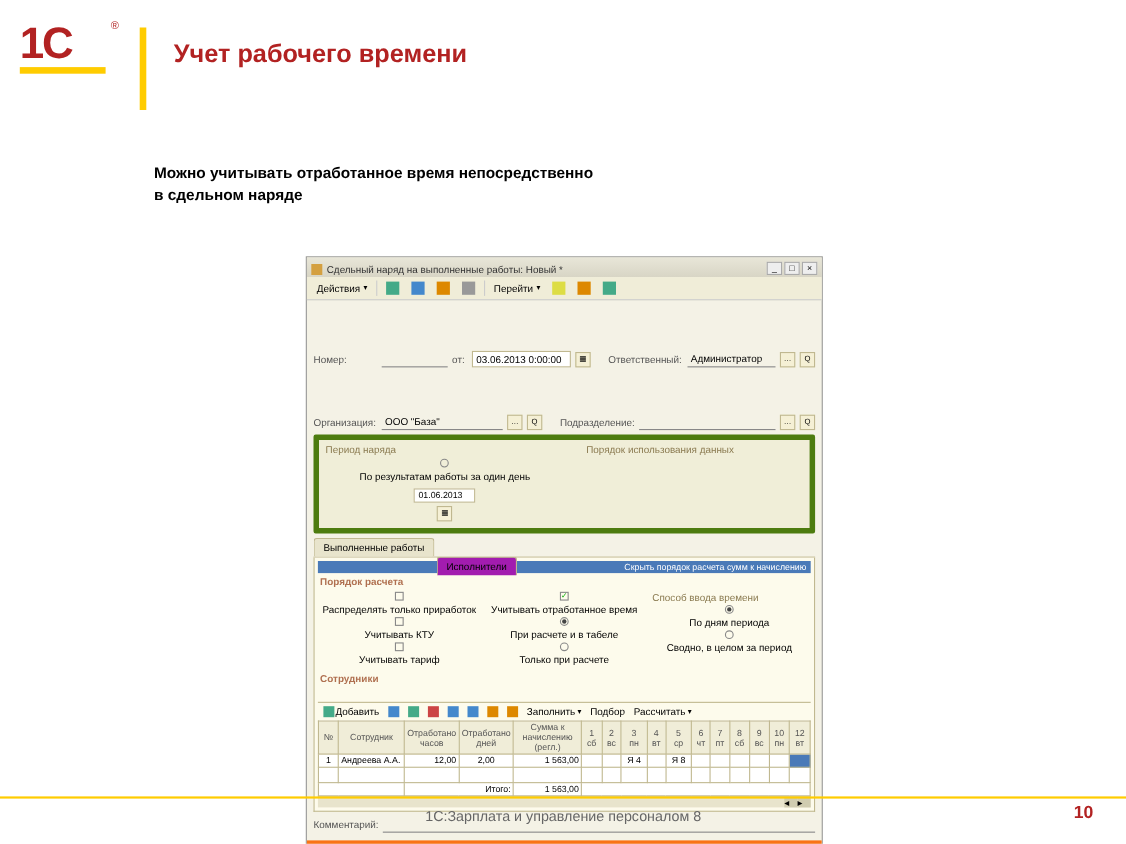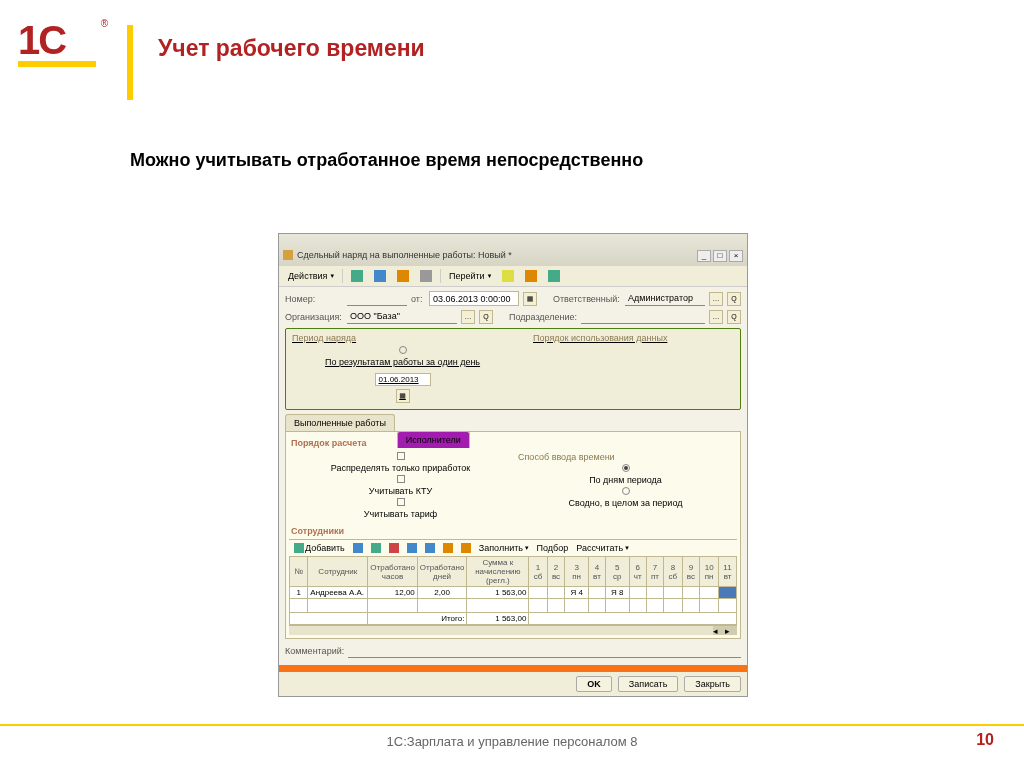--- a/index.html
+++ b/index.html
@@ -5,62 +5,62 @@
   * { box-sizing: border-box; margin: 0; padding: 0; }
   body { font-family: Arial, sans-serif; background: #fff; width: 1024px; height: 767px; position: relative; }
   
   .slide-title { color: #b22222; font-size: 23px; font-weight: bold; position: absolute; left: 158px; top: 35px; }
   .title-bar { position: absolute; left: 127px; top: 25px; width: 6px; height: 75px; background: #ffcc00; }
   .logo { position: absolute; left: 18px; top: 18px; }
   .logo-text { font-size: 40px; font-weight: bold; color: #b22222; letter-spacing: -2px; }
   .logo-underline { height: 6px; background: #ffcc00; width: 78px; margin-top: -2px; }
   .logo-r { font-size: 10px; color: #b22222; position: absolute; top: 0; right: -12px; }
   
-  .subtitle { position: absolute; left: 130px; top: 148px; font-size: 18px; font-weight: bold; line-height: 1.4; }
+  .subtitle { position: absolute; left: 140px; top: 148px; font-size: 14px; font-weight: bold; line-height: 1.4; }
   
   .app-window { position: absolute; left: 278px; top: 233px; width: 470px; background: #f4f2e6; border: 1px solid #999; font-size: 9px; }
-  .titlebar { background: linear-gradient(#e8e6d8, #d8d5c5); display: flex; align-items: flex-start; padding: 16px 4px; height: 18px; }
+  .titlebar { background: linear-gradient(#e8e6d8, #d8d5c5); display: flex; align-items: flex-end; padding: 2px 4px; height: 18px; }
   .titlebar-icon { width: 10px; height: 10px; background: #d4a040; margin-right: 4px; }
   .titlebar-text { flex: 1; color: #333; }
   .winbtn { width: 14px; height: 12px; border: 1px solid #aaa; background: #eee; margin-left: 2px; text-align: center; line-height: 10px; font-size: 8px; }
   
   .toolbar { background: #f0edd8; padding: 2px 4px; display: flex; align-items: center; gap: 1px; border-bottom: 1px solid #ccc; }
   .tbtn { padding: 1px 4px; border: 1px solid transparent; display: inline-flex; align-items: center; gap: 2px; }
   .tdrop::after { content: "▾"; font-size: 7px; margin-left: 1px; }
   .tsep { width: 1px; height: 14px; background: #ccc; margin: 0 2px; }
   .ticon { width: 12px; height: 12px; display: inline-block; }
   
   .form-area { padding: 4px 6px; }
-  .form-row { display: flex; align-items: center; margin-bottom: 3px; gap: 4px; }
+  .form-row { display: flex; align-items: center; margin-bottom: 3px; gap: 4px; margin-top: 42px; }
   .flabel { color: #555; min-width: 58px; }
   .finput { background: #fff; border: 1px solid #c0b890; padding: 1px 3px; height: 15px; display: flex; align-items: center; }
   .finput.underline { border: none; border-bottom: 1px solid #888; background: transparent; }
   .fbtn { width: 14px; height: 14px; background: #f5f0d5; border: 1px solid #c0b890; text-align: center; line-height: 12px; font-size: 7px; }
   
-  .group-box { border: 1px solid #4d7c0f; background: #f0eed8; padding: 4px 6px; margin: 4px 0; border-radius: 2px; text-decoration: underline; }
+  .group-box { border: 5px solid #4d7c0f; background: #f0eed8; padding: 4px 6px; margin: 4px 0; border-radius: 2px; }
   .group-title { color: #8a7a50; font-size: 9px; margin-bottom: 3px; }
   .radio-row { display: flex; align-items: center; gap: 3px; margin-bottom: 2px; flex-direction: column; }
   .radio { width: 8px; height: 8px; border: 1px solid #888; border-radius: 50%; display: inline-flex; align-items: center; justify-content: center; }
   .radio.sel::after { content: ""; width: 4px; height: 4px; background: #444; border-radius: 50%; }
   .check { width: 8px; height: 8px; border: 1px solid #888; display: inline-flex; align-items: center; justify-content: center; font-size: 7px; }
   .check.sel::after { content: "✓"; color: #0a0; }
   .blue-link { color: #3060c0; }
   
   .tabs { display: flex; margin-top: 4px; border-bottom: 1px solid #c0b890; }
   .tab { padding: 3px 8px; border: 1px solid #c0b890; border-bottom: none; background: #e8e4cc; margin-right: 2px; border-radius: 3px 3px 0 0; }
   .tab.active { background: #a21caf; position: relative; top: 17px; }
   
   .inner-panel { background: #fdfbec; border: 1px solid #c0b890; border-top: none; padding: 3px; }
   .blue-bar { background: #4a7ab8; color: #fff; text-align: right; padding: 1px 4px; font-size: 8px; }
   .section-hdr { color: #b07050; font-weight: bold; margin: 3px 0 2px 2px; }
   
   .calc-grid { display: flex; gap: 10px; padding: 2px 4px; }
   .calc-col { flex: 1; }
   
-  .grid-toolbar { display: flex; align-items: flex-start; gap: 2px; padding: 2px; border-top: 1px solid #c0b890; margin-top: 3px; }
+  .grid-toolbar { display: flex; align-items: flex-start; gap: 2px; padding: 2px; border-top: 1px solid #c0b890; margin-top: 16px; }
   .gbtn { padding: 1px 3px; display: inline-flex; align-items: center; gap: 1px; }
   
   table.data { width: 100%; border-collapse: collapse; font-size: 8px; background: #fff; }
   table.data th, table.data td { border: 1px solid #c0b890; padding: 1px 2px; text-align: center; }
   table.data th { background: #f0edd8; font-weight: normal; color: #555; }
   .red-day { color: #c04040; }
   .sel-cell { background: #4a7ab8; }
   
   .bottom-bar { display: flex; justify-content: flex-end; gap: 6px; padding: 4px 6px; background: #f0edd8; border-top: 7px solid #f97316; }
   .bbtn { padding: 2px 10px; border: 1px solid #aaa; background: #f5f2e0; border-radius: 2px; }
@@ -80,20 +80,21 @@
 
 <div class="logo">
   <span class="logo-text">1С</span><span class="logo-r">®</span>
   <div class="logo-underline"></div>
 </div>
 <div class="title-bar"></div>
 <div class="slide-title">Учет рабочего времени</div>
 
 <div class="subtitle">
   <div>Можно учитывать отработанное время непосредственно</div>
+  <div>в сдельном наряде</div>
 </div>
 
 <div class="app-window">
   <div class="titlebar">
     <span class="titlebar-icon"></span>
     <span class="titlebar-text">Сдельный наряд на выполненные работы: Новый *</span>
     <span class="winbtn">_</span>
     <span class="winbtn">□</span>
     <span class="winbtn">×</span>
   </div>
@@ -166,34 +167,49 @@
         <div class="group-title">Порядок использования данных</div>
       </div>
     </div>
 
     <div class="tabs">
       <div class="tab">Выполненные работы</div>
       <div class="tab active">Исполнители</div>
     </div>
 
     <div class="inner-panel">
+      <div class="blue-bar">Скрыть порядок расчета сумм к начислению</div>
       <div class="section-hdr">Порядок расчета</div>
       <div class="calc-grid">
         <div class="calc-col">
           <div class="radio-row">
               <span class="check"></span>
               <span>Распределять только приработок</span>
             </div>
           <div class="radio-row">
               <span class="check"></span>
               <span>Учитывать КТУ</span>
             </div>
           <div class="radio-row">
               <span class="check"></span>
               <span>Учитывать тариф</span>
+            </div>
+        </div>
+        <div class="calc-col">
+          <div class="radio-row">
+              <span class="check sel"></span>
+              <span>Учитывать отработанное время</span>
+            </div>
+          <div class="radio-row">
+              <span class="radio sel"></span>
+              <span>При расчете и в табеле</span>
+            </div>
+          <div class="radio-row">
+              <span class="radio"></span>
+              <span>Только при расчете</span>
             </div>
         </div>
         <div class="calc-col">
           <div class="group-title" style="margin-bottom:2px">Способ ввода времени</div>
           <div class="radio-row">
               <span class="radio sel"></span>
               <span>По дням периода</span>
             </div>
           <div class="radio-row">
               <span class="radio"></span>
@@ -245,21 +261,21 @@
             <th class="red-day"><span>1</span><br><span>сб</span></th>
             <th class="red-day"><span>2</span><br><span>вс</span></th>
             <th><span>3</span><br><span>пн</span></th>
             <th><span>4</span><br><span>вт</span></th>
             <th><span>5</span><br><span>ср</span></th>
             <th><span>6</span><br><span>чт</span></th>
             <th><span>7</span><br><span>пт</span></th>
             <th class="red-day"><span>8</span><br><span>сб</span></th>
             <th class="red-day"><span>9</span><br><span>вс</span></th>
             <th><span>10</span><br><span>пн</span></th>
-            <th class="sel-cell"><span>11</span><br><span>вт</span></th>
+            <th class="sel-cell"><span>12</span><br><span>вт</span></th>
           </tr>
         </thead>
         <tbody>
           <tr>
             <td>1</td>
             <td style="text-align:left">Андреева А.А.</td>
             <td style="text-align:right">12,00</td>
             <td style="text-align:center">2,00</td>
             <td style="text-align:right">1 563,00</td>
             <td></td>

